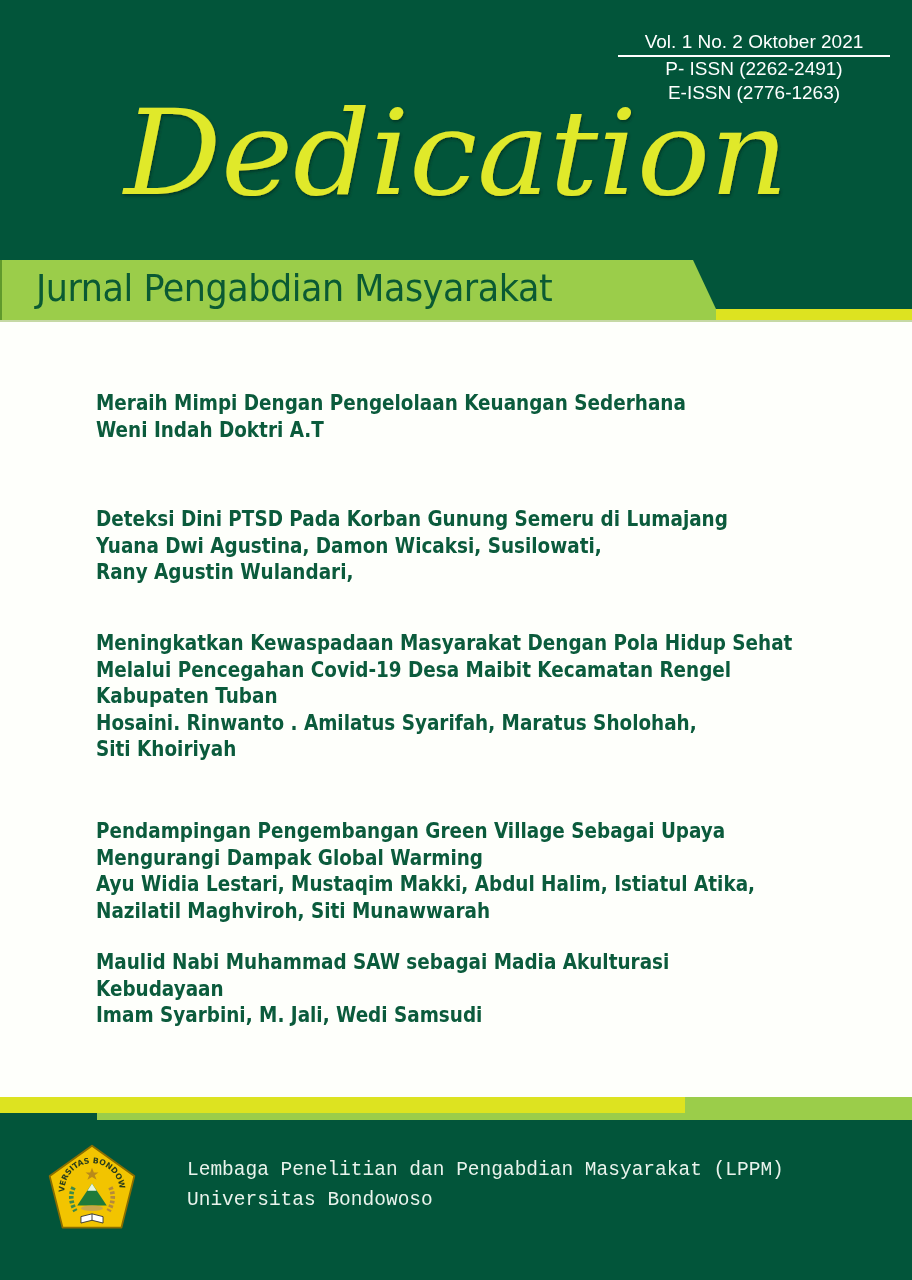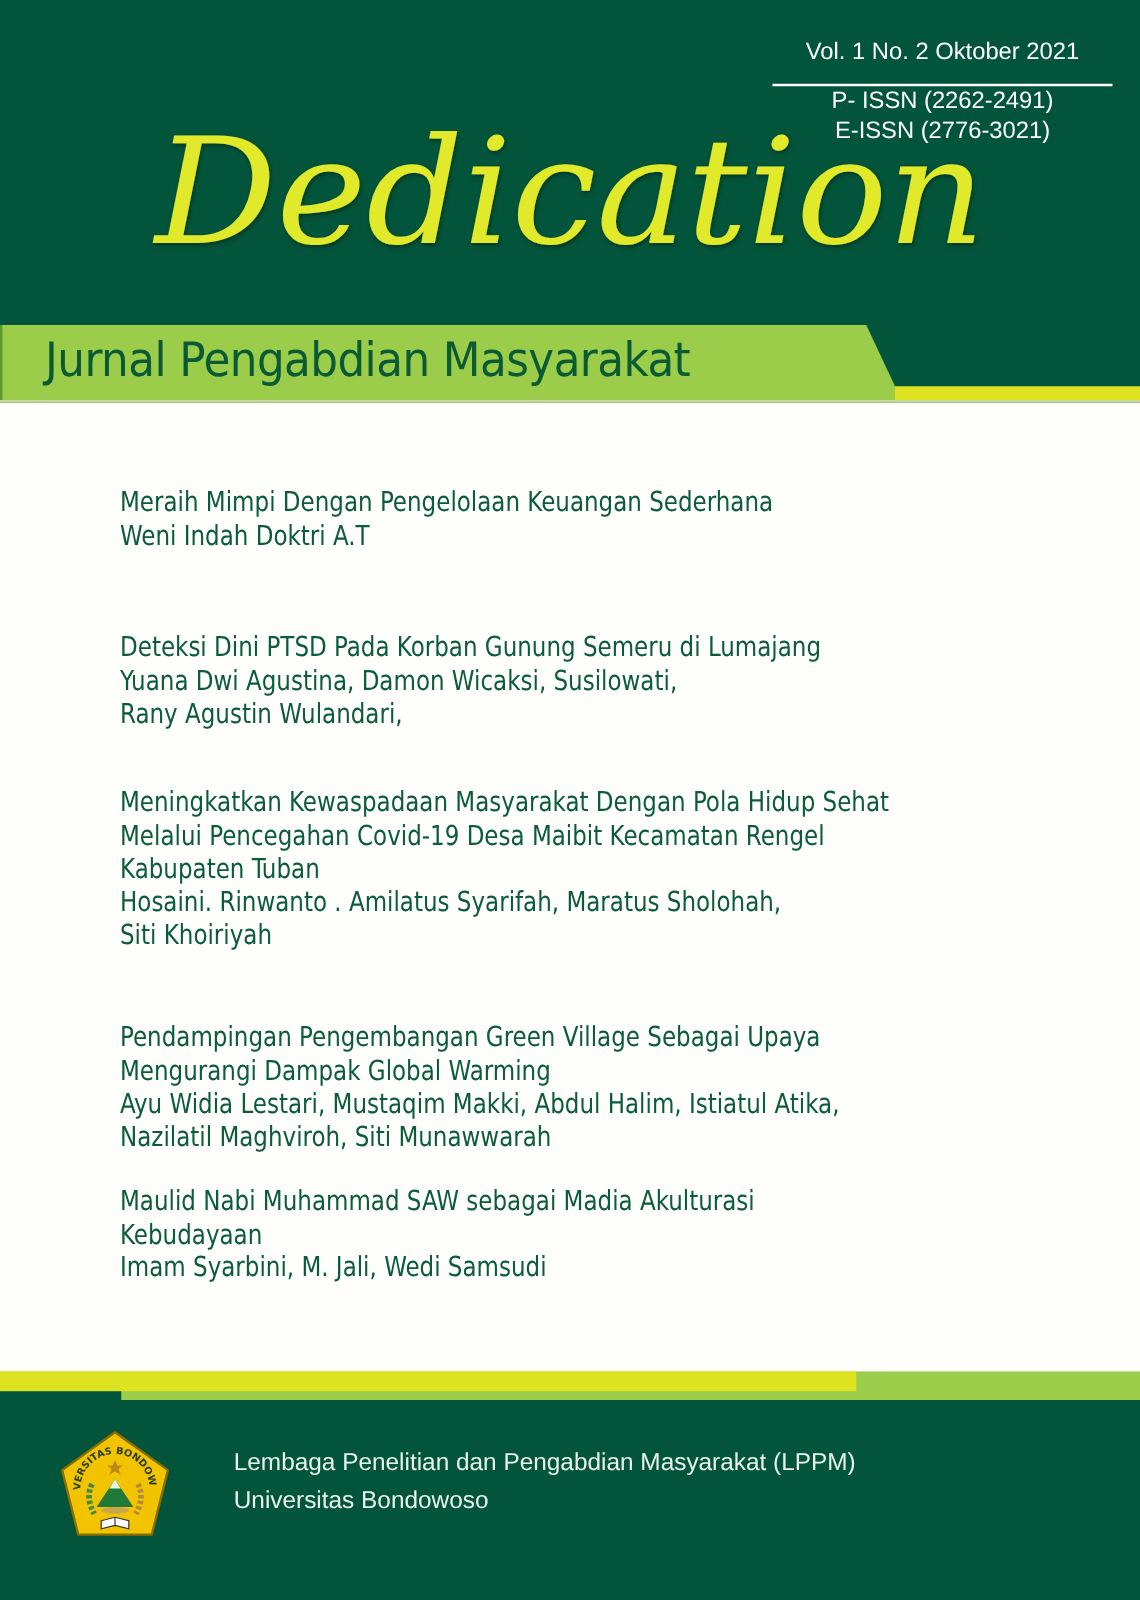--- a/index.html
+++ b/index.html
@@ -1,41 +1,41 @@
 <!DOCTYPE html>
 <html><head>
 <meta charset="utf-8">
 <style>
   html, body { margin:0; padding:0; }
   body { width:912px; height:1280px; position:relative; overflow:hidden; background:#fefffb; font-family:"DejaVu Sans", sans-serif; }
   .header { position:absolute; left:0; top:0; width:912px; height:322px; background:#02553a; }
   .issue-info { position:absolute; right:22px; top:30px; width:272px; text-align:center; color:#ffffff; font-family:"Liberation Sans", sans-serif; font-size:19px; line-height:24px; }
-  .issue-info .vol { display:block; padding-bottom:13px; border-bottom:2px solid #ffffff; }
+  .issue-info .vol { display:block; padding-bottom:1px; border-bottom:2px solid #ffffff; }
   .logo-title { position:absolute; left:118px; top:86px; width:680px; height:140px; }
   .logo-title svg { width:100%; height:100%; }
   .subtitle-band { position:absolute; left:0; top:260px; width:912px; height:62px; }
   .subtitle-text { position:absolute; left:36px; top:263px; color:#0a5a33; font-family:"DejaVu Sans", sans-serif; font-size:38px; letter-spacing:-0.5px; line-height:50px; transform:scaleX(0.92); transform-origin:left center; }
   .content { position:absolute; left:96px; top:390px; width:780px; color:#0b5b3c; font-family:"DejaVu Sans Condensed", "DejaVu Sans", sans-serif; font-size:22px; line-height:26.5px; }
-  .article { position:absolute; left:0; width:790px; }
+  .article { position:absolute; left:0; width:790px;font-weight:bold; }
   .article .line { display:block; white-space:nowrap; transform:scaleX(0.93); transform-origin:left center; }
   .footer-bands { position:absolute; left:0; top:1097px; width:912px; height:24px; }
   .footer { position:absolute; left:0; top:1120px; width:912px; height:160px; background:#02553a; }
   .emblem { position:absolute; left:46px; top:1143px; width:92px; height:92px; }
-  .footer-text { position:absolute; left:187px; top:1155px; color:#e9f3ec; font-family:Liberation Sans, sans-serif; font-size:19.5px; line-height:30px; }
+  .footer-text { position:absolute; left:187px; top:1155px; color:#e9f3ec; font-family:Liberation Mono, monospace; font-size:19.5px; line-height:30px; }
   .footer-text span { display:block; white-space:nowrap; }
 </style>
 </head>
 <body>
 
 <div class="header"></div>
 
 <div class="issue-info">
   <span class="vol">Vol. 1 No. 2 Oktober 2021</span>
   <span style="display:block">P- ISSN (2262-2491)</span>
-  <span style="display:block">E-ISSN (2776-3021)</span>
+  <span style="display:block">E-ISSN (2776-1263)</span>
 </div>
 
 <div class="logo-title">
   <svg viewBox="0 0 680 140" xmlns="http://www.w3.org/2000/svg">
     <defs>
       <filter id="shadow" x="-5%" y="-5%" width="110%" height="120%">
         <feDropShadow dx="1" dy="2" stdDeviation="1.5" flood-color="#013322" flood-opacity="0.8"></feDropShadow>
       </filter>
     </defs>
     <text id="title-svg-text" x="6" y="108" fill="#e0e92a" filter="url(#shadow)" font-family="'DejaVu Serif', serif" font-style="italic" font-size="118" textLength="664" lengthAdjust="spacingAndGlyphs">Dedication</text>

